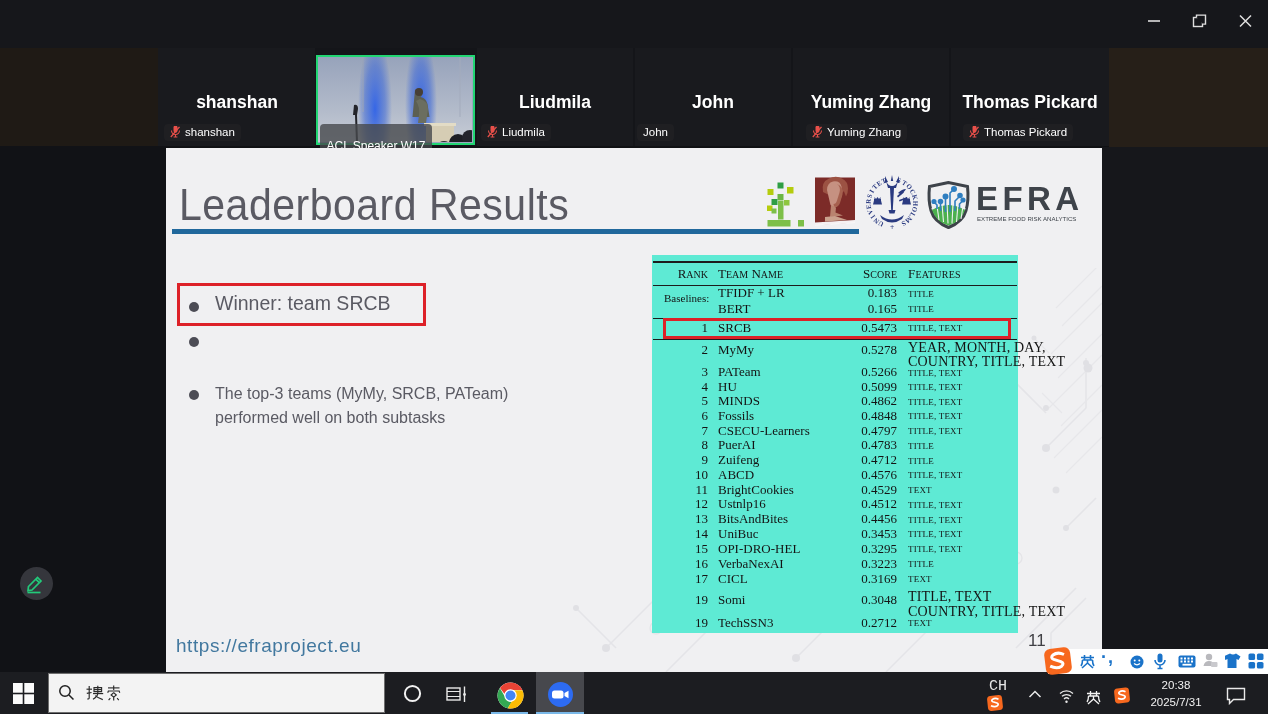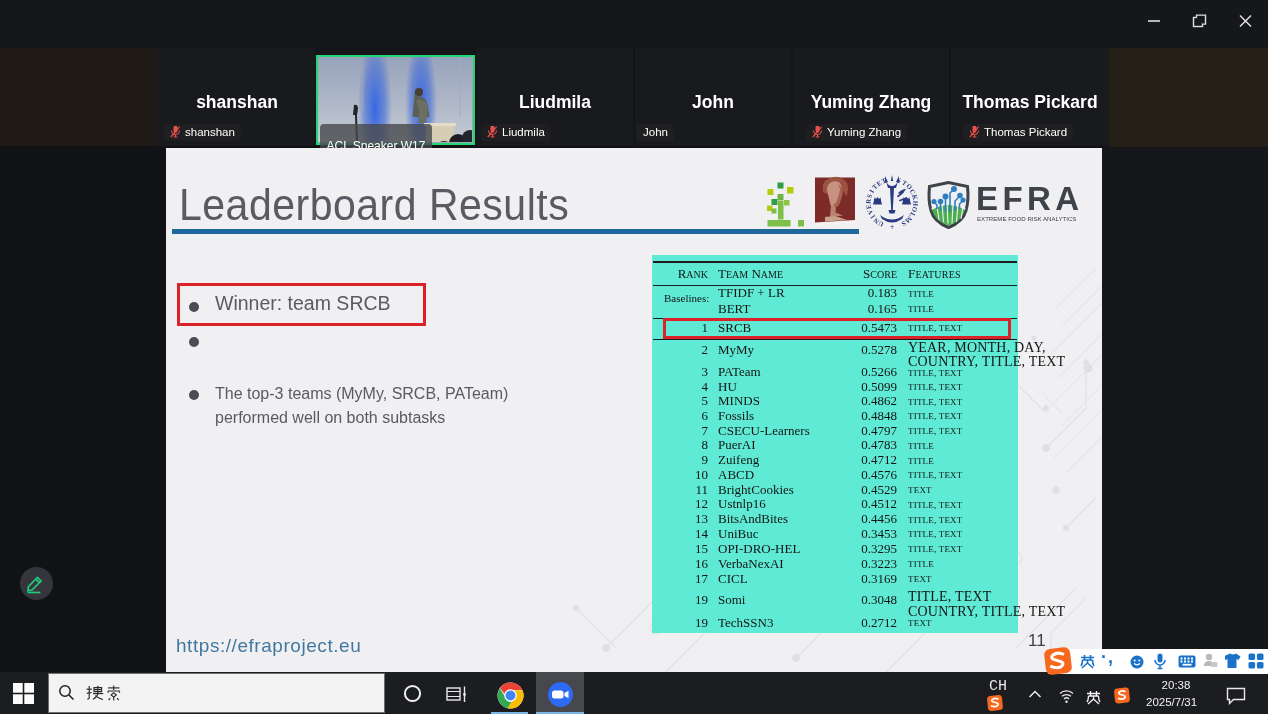--- a/index.html
+++ b/index.html
@@ -521,21 +521,21 @@
     <g stroke="#f2f2f2" stroke-width="1.3" fill="none">
       <path d="M1 3.5 h13 M4.5 1 v5 M10.5 1 v5 M2.5 6 h10 M2.5 6 q0 4 -1.5 6 M12.5 6 q0 4 1.5 6 M7.5 6 v3 M7.5 9 l-5.5 5 M7.5 9 l5.5 5"></path>
     </g>
   </svg>
 
   <svg class="abs" style="left:1114px;top:687px;" width="16" height="17" viewBox="0 0 16 17">
     <rect x="0.5" y="1" width="15" height="15" rx="3.5" fill="#f7681e" transform="rotate(-6 8 8.5)"></rect>
     <path d="M11.5 4.7 q-3.5 -1.6 -6 .2 q-1.6 1.4 .4 2.4 l4 1.2 q2.3 1 .5 2.7 q-2.6 1.8 -6.4 0" stroke="#fff" stroke-width="1.7" fill="none"></path>
   </svg>
   <div class="abs" style="left:1146px;top:678.5px;width:60px;text-align:center;font-size:11.5px;color:#f2f2f2;">20:38</div>
-  <div class="abs" style="left:1146px;top:696px;width:60px;text-align:left;font-size:11.5px;color:#f2f2f2;">2025/7/31</div>
+  <div class="abs" style="left:1146px;top:696px;width:60px;text-align:center;font-size:11.5px;color:#f2f2f2;">2025/7/31</div>
 
   <svg class="abs" style="left:1226px;top:687px;" width="20" height="18" viewBox="0 0 20 18">
     <path d="M1.5 1.5 h17 v11 h-11 l-4 4 v-4 h-2 z" fill="none" stroke="#e9e9e9" stroke-width="1.4"></path>
   </svg>
 
   <div class="abs" style="left:1048px;top:649px;width:220px;height:25px;background:#fff;"></div>
   <svg class="abs" style="left:1044px;top:646.5px;" width="29" height="28" viewBox="0 0 29 28">
     <rect x="1" y="1" width="26" height="26" rx="6" fill="#f7681e" transform="rotate(-7 14.5 14)"></rect>
     <path d="M20 7.5 q-6.5 -3 -11 .5 q-3 2.6 .8 4.4 l7 2.2 q4 1.7 .8 4.6 q-4.6 3.2 -11.4 0" stroke="#fff" stroke-width="3" fill="none"></path>
   </svg>

